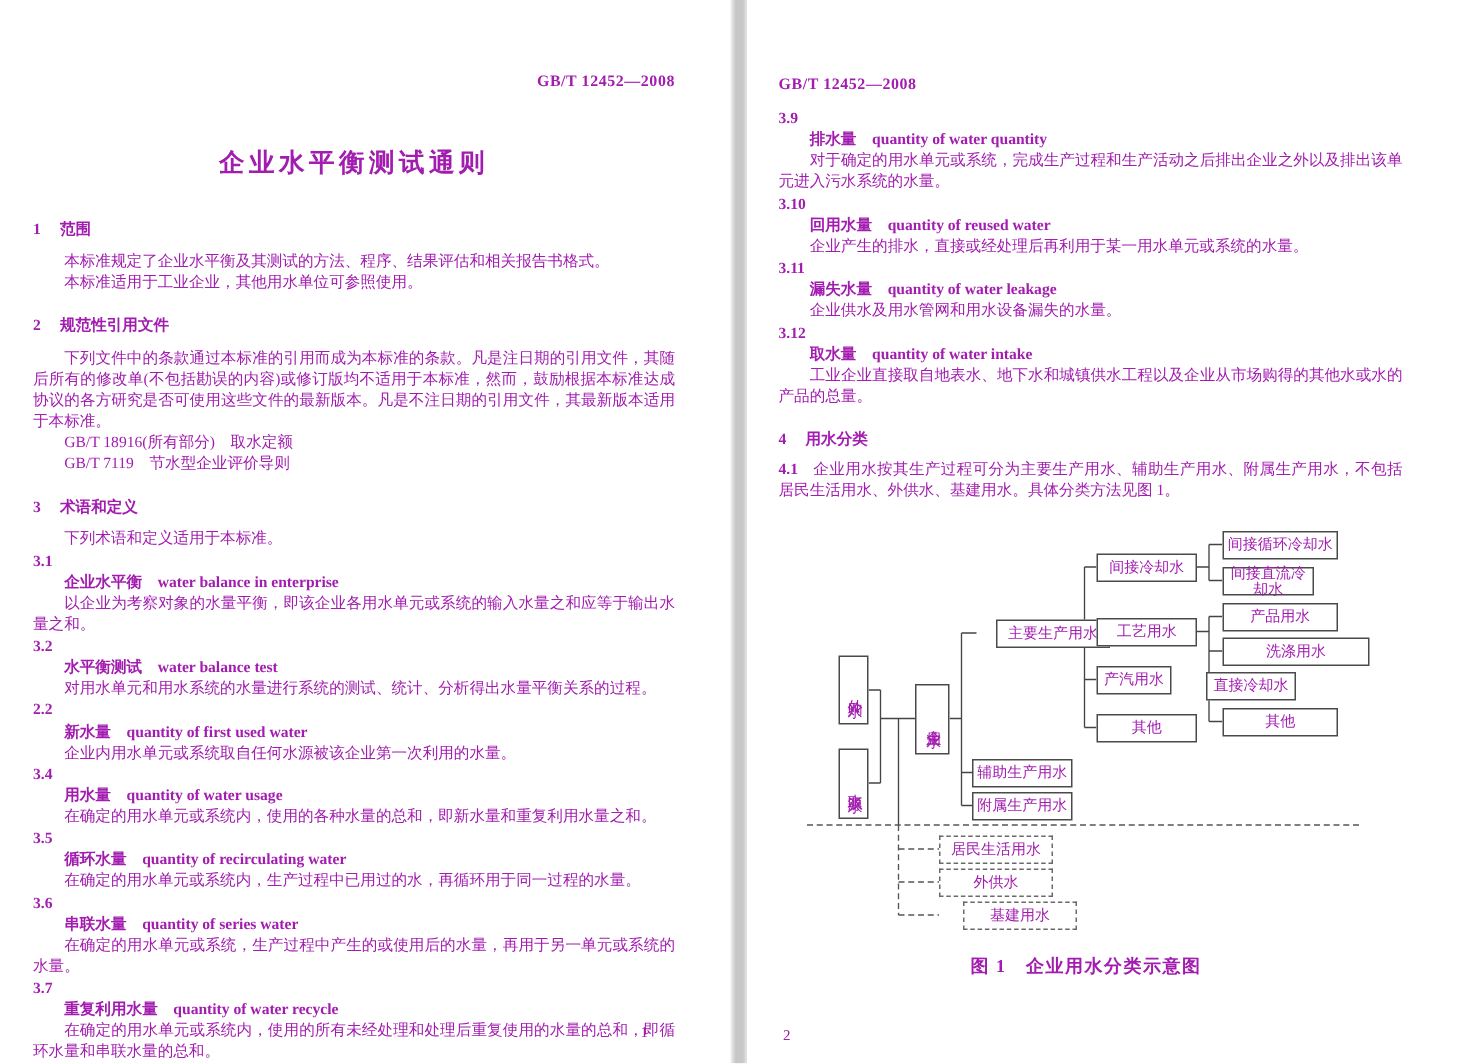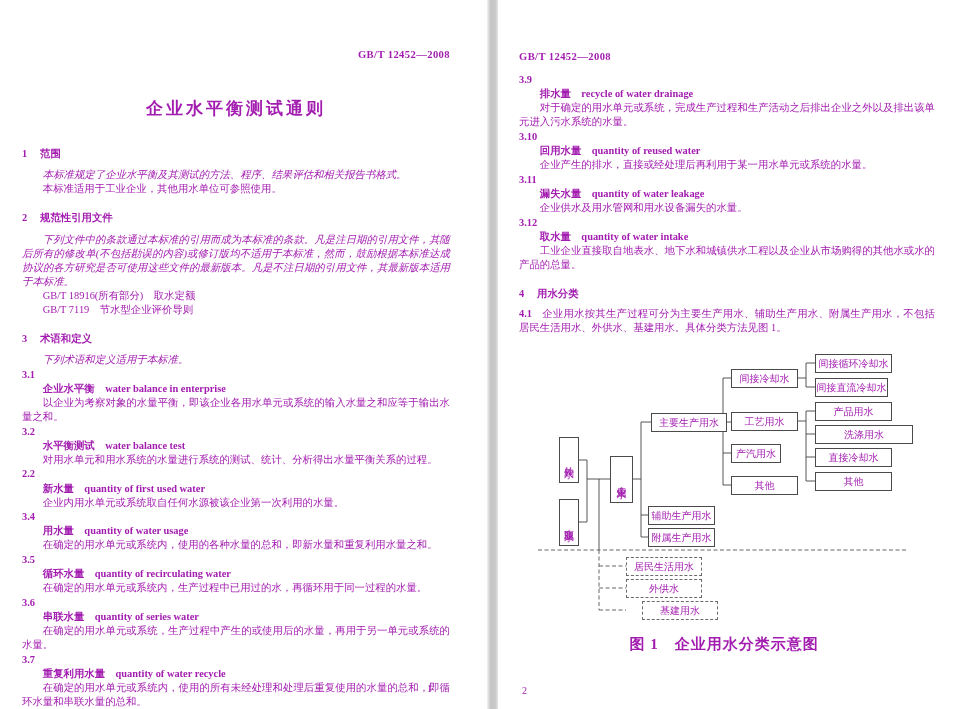--- a/index.html
+++ b/index.html
@@ -13,39 +13,39 @@
            background:linear-gradient(90deg,#f2f2f2 0%,#c6c6c6 30%,#c9c9c9 70%,#f0f0f0 100%);}
   .hdr{font-weight:bold;font-size:10.6px;letter-spacing:.4px;}
   .pleft .hdr{text-align:right;}
   .doc-title{text-align:center;font-size:17px;font-weight:bold;letter-spacing:3px;margin:40px 0 0;}
   .sec{font-weight:bold;margin-top:15px;}
   .sec .sec-no{display:inline-block;min-width:18px;}
   p{margin:0;text-align:justify;}
   p.ind{text-indent:2em;}
   .refline{margin-left:2em;}
   .sp1{margin-top:31px;}
-  .sp2{margin-top:7px;font-style:italic;}
+  .sp2{margin-top:7px;}
   .t-no{font-weight:bold;margin-top:.5px;}
   .t-name{margin-left:2em;font-weight:bold;}
   .t-name .en{margin-left:1em;}
   .clause{margin-top:6px;}
   .clause .c-no{font-weight:bold;margin-right:10px;}
   .pagenum{position:absolute;font-size:10px;}
   .pn-left{right:56px;bottom:13px;}
   .pn-right{left:24px;bottom:11px;}
   
   .fig{position:relative;width:372px;height:300px;margin:16px 0 0 19px;}
   .fig svg{position:absolute;left:0;top:0;}
   .db{position:absolute;border:1px solid #4a4a4a;background:#fff;box-sizing:border-box;
       display:flex;align-items:center;justify-content:center;
       font-size:10px;line-height:1.1;text-align:center;}
   .db.dash{border:1px dashed #6a6a6a;}
   .db.vert{writing-mode:vertical-rl;text-orientation:upright;letter-spacing:1px;}
   .fig-cap{position:absolute;left:0;top:286px;width:100%;text-align:center;
-           font-weight:bold;font-size:15px;letter-spacing:1px;}
+           font-weight:bold;font-size:12px;letter-spacing:1px;}
 </style>
 </head>
 <body>
 
 <div id="stage">
 
   <div class="page pleft">
     <div class="hdr">GB/T 12452—2008</div>
     <div class="doc-title">企业水平衡测试通则</div>
 
@@ -106,21 +106,21 @@
     <div class="pagenum pn-left">1</div>
   </div>
 
   <div class="divider"></div>
 
   <div class="page pright">
     <div class="hdr">GB/T 12452—2008</div>
 
     <div class="term" style="margin-top:9px">
       <div class="t-no">3.9</div>
-      <div class="t-name"><span class="zh">排水量</span><span class="en">recycle of water drainage</span></div>
+      <div class="t-name"><span class="zh">排水量</span><span class="en">quantity of water quantity</span></div>
       <p class="ind">对于确定的用水单元或系统，完成生产过程和生产活动之后排出企业之外以及排出该单元进入污水系统的水量。</p>
     </div>
     <div class="term">
       <div class="t-no">3.10</div>
       <div class="t-name"><span class="zh">回用水量</span><span class="en">quantity of reused water</span></div>
       <p class="ind">企业产生的排水，直接或经处理后再利用于某一用水单元或系统的水量。</p>
     </div>
     <div class="term">
       <div class="t-no">3.11</div>
       <div class="t-name"><span class="zh">漏失水量</span><span class="en">quantity of water leakage</span></div>
@@ -146,34 +146,34 @@
                  M178 71 H185 M185 27 V134 M185 27 H193 M185 71 H193 M185 102 H193 M185 134 H193
                  M260 27 H268 M268 12 V36 M268 12 H277 M268 36 H277
                  M260 70 H268 M268 60 V130 M268 60 H277 M268 83 H277 M268 106 H277 M268 130 H277" fill="none" stroke="#444444" stroke-width="0.9"></path>
         <path d="M0 199 H368 M61 199 V259 M61 215 H88 M61 237 H88 M61 259 H88" fill="none" stroke="#555555" stroke-width="0.9" stroke-dasharray="4,2.5"></path>
       </svg>
 
       <div class="db vert" style="left:21px;top:86px;width:20px;height:46px">外购水</div>
       <div class="db vert" style="left:21px;top:148px;width:20px;height:47px">水源取水</div>
       <div class="db vert" style="left:72px;top:105px;width:23px;height:47px">企业用水</div>
 
-      <div class="db" style="left:113px;top:62px;width:76px;height:19px">主要生产用水</div>
+      <div class="db" style="left:126px;top:62px;width:76px;height:19px">主要生产用水</div>
       <div class="db" style="left:110px;top:155px;width:67px;height:19px">辅助生产用水</div>
       <div class="db" style="left:110px;top:177px;width:67px;height:19px">附属生产用水</div>
 
       <div class="db" style="left:193px;top:18px;width:67px;height:19px">间接冷却水</div>
       <div class="db" style="left:193px;top:61px;width:67px;height:19px">工艺用水</div>
       <div class="db" style="left:193px;top:93px;width:50px;height:19px">产汽用水</div>
       <div class="db" style="left:193px;top:125px;width:67px;height:19px">其他</div>
 
       <div class="db" style="left:277px;top:3px;width:77px;height:19px">间接循环冷却水</div>
-      <div class="db" style="left:277px;top:27px;width:73px;height:19px">间接直流冷却水</div>
+      <div class="db" style="left:277px;top:27px;width:61px;height:19px">间接直流冷却水</div>
       <div class="db" style="left:277px;top:51px;width:77px;height:19px">产品用水</div>
       <div class="db" style="left:277px;top:74px;width:98px;height:19px">洗涤用水</div>
-      <div class="db" style="left:277px;top:97px;width:77px;height:19px">直接冷却水</div>
+      <div class="db" style="left:266px;top:97px;width:60px;height:19px">直接冷却水</div>
       <div class="db" style="left:277px;top:121px;width:77px;height:19px">其他</div>
 
       <div class="db dash" style="left:88px;top:206px;width:76px;height:19px">居民生活用水</div>
       <div class="db dash" style="left:88px;top:228px;width:76px;height:19px">外供水</div>
       <div class="db dash" style="left:104px;top:250px;width:76px;height:19px">基建用水</div>
 
       <div class="fig-cap">图 1　企业用水分类示意图</div>
     </div>
 
     <div class="pagenum pn-right">2</div>

